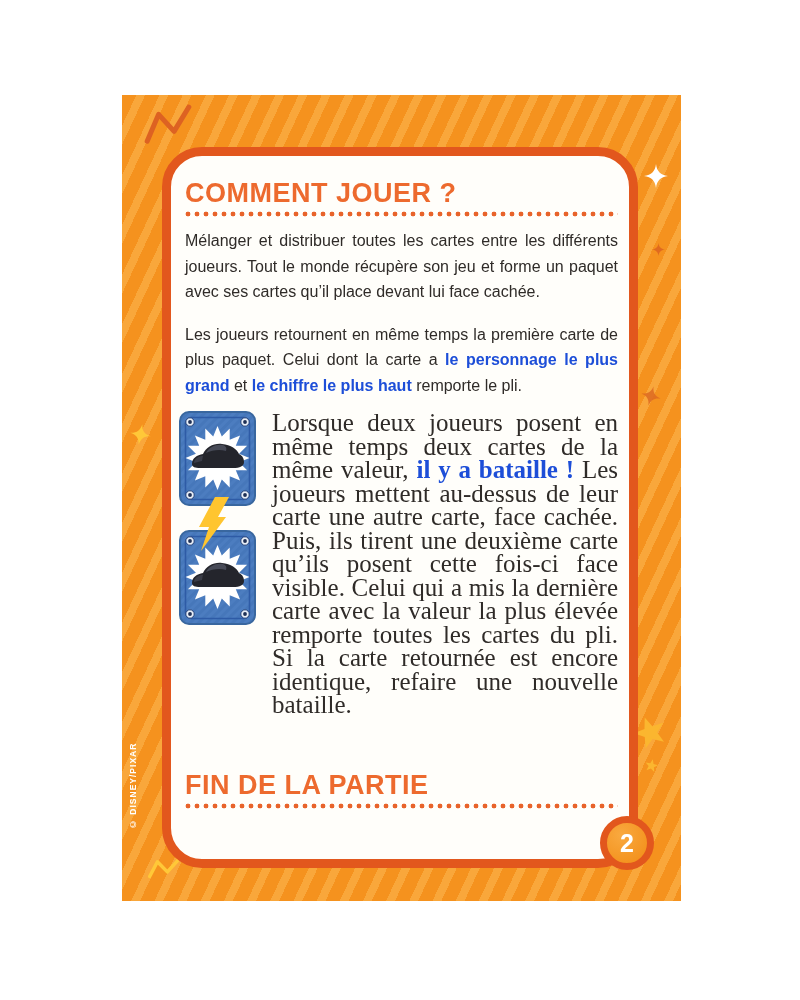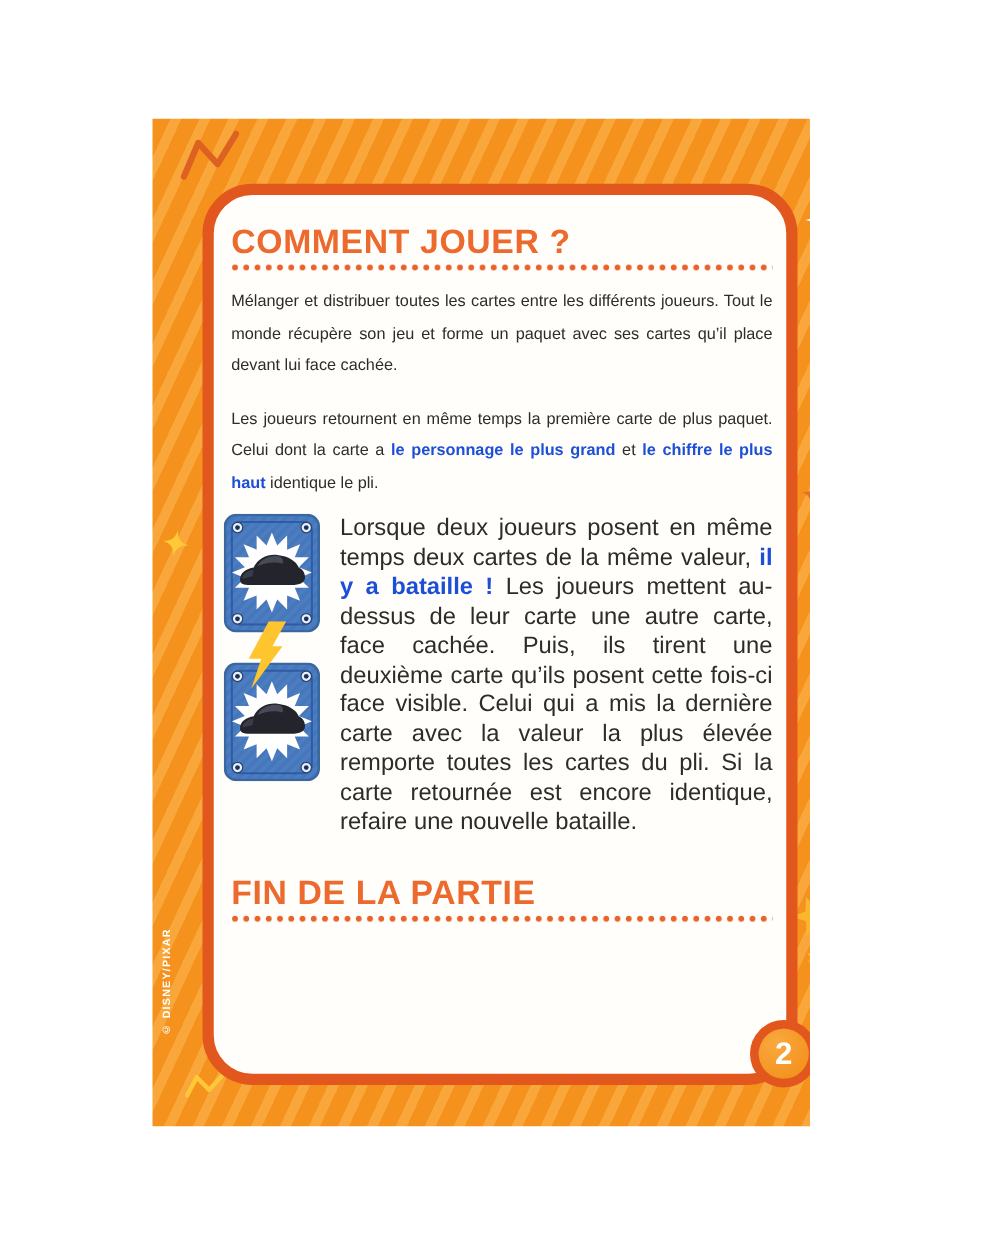--- a/index.html
+++ b/index.html
@@ -1,46 +1,46 @@
 <!DOCTYPE html>
 <html><head>
 <meta charset="utf-8">
 <style>
   html,body{margin:0;padding:0;background:#ffffff;}
-  .page{position:relative;width:648px;height:1000px;background:#ffffff;overflow:hidden;
+  .page{position:relative;width:800px;height:1000px;background:#ffffff;overflow:hidden;
         font-family:"Liberation Sans",sans-serif;}
 
   
   .panel{position:absolute;left:122px;top:95px;width:559px;height:806px;
          background:repeating-linear-gradient(115deg,#F5921E 0 13px,#F9A73B 13px 21px);}
 
   
   .card{position:absolute;left:162px;top:147px;width:476px;height:721px;box-sizing:border-box;
         background:#FFFEFA;border:9px solid #E2571D;border-radius:40px;z-index:2;
         padding:11px 11px 0 14px;}
 
   .sec-title{font-family:"Liberation Sans",sans-serif;font-weight:700;font-size:27px;
              line-height:1.05;color:#ED6A2E;letter-spacing:.5px;margin:0;}
   .dotline{height:6px;margin-top:4px;background-image:radial-gradient(circle at 3px 3px,#E8632A 2.1px,rgba(0,0,0,0) 2.7px);
            background-size:9px 6px;background-repeat:repeat-x;}
   .t1{margin-top:12px;}
-  .body-p{margin:0;color:#2F2B28;font-size:13px;line-height:25.5px;text-align:justify;}
+  .body-p{margin:0;color:#2F2B28;font-size:16px;line-height:25.5px;text-align:justify;}
   .mt1{margin-top:11px;}
   .mt2{margin-top:17px;}
   .hl{color:#1d4ed8;font-weight:700;}
 
   
   .figure{display:flex;margin-top:13px;}
   .cards-col{position:relative;flex:0 0 78px;width:78px;margin-right:15px;margin-left:-6px;}
   .card-back{display:block;width:77px;height:95px;}
   .gap{height:24px;}
   .bolt{position:absolute;left:14px;top:86px;width:36px;height:54px;z-index:2;}
-  .fig-text{flex:1;font-size:19px;line-height:23.5px;}
+  .fig-text{flex:1;font-size:25px;line-height:23.5px;font-family:Liberation Serif, serif;}
 
-  .fin-title{margin-top:30px;}
+  .fin-title{margin-top:54px;}
 
   
   .badge{position:absolute;left:600px;top:816px;width:54px;height:54px;box-sizing:border-box;
          border-radius:50%;border:7px solid #E2571D;
          background:radial-gradient(circle at 35% 30%,#F9A93F,#F28C15);
          display:flex;align-items:center;justify-content:center;z-index:3;
          color:#ffffff;font-weight:700;font-size:25px;font-family:"Liberation Sans",sans-serif;}
 
   
   .copyright{position:absolute;left:128px;top:733px;width:18px;height:96px;z-index:3;
@@ -119,21 +119,21 @@
     </defs>
   </svg>
 
   <div class="card">
 
     <h2 class="sec-title t1">COMMENT JOUER ?</h2>
     <div class="dotline"></div>
 
     <p class="body-p mt1">Mélanger et distribuer toutes les cartes entre les différents joueurs. Tout le monde récupère son jeu et forme un paquet avec ses cartes qu’il place devant lui face cachée.</p>
 
-    <p class="body-p mt2"><span>Les joueurs retournent en même temps la première carte de plus paquet. Celui dont la carte a </span><span class="hl">le personnage le plus grand</span><span> et </span><span class="hl">le chiffre le plus haut</span><span> identique le pli.</span></p>
+    <p class="body-p mt2"><span>Les joueurs retournent en même temps la première carte de plus paquet. Celui dont la carte a </span><span class="hl">le personnage le plus grand</span><span> et </span><span class="hl">le chiffre le plus haut</span><span> remporte le pli.</span></p>
 
     <div class="figure">
       <div class="cards-col">
         <svg class="card-back" viewBox="0 0 77 95">
             <use href="#cardback"></use>
           </svg>
         <div class="gap"></div>
         <svg class="card-back" viewBox="0 0 77 95">
             <use href="#cardback"></use>
           </svg>

